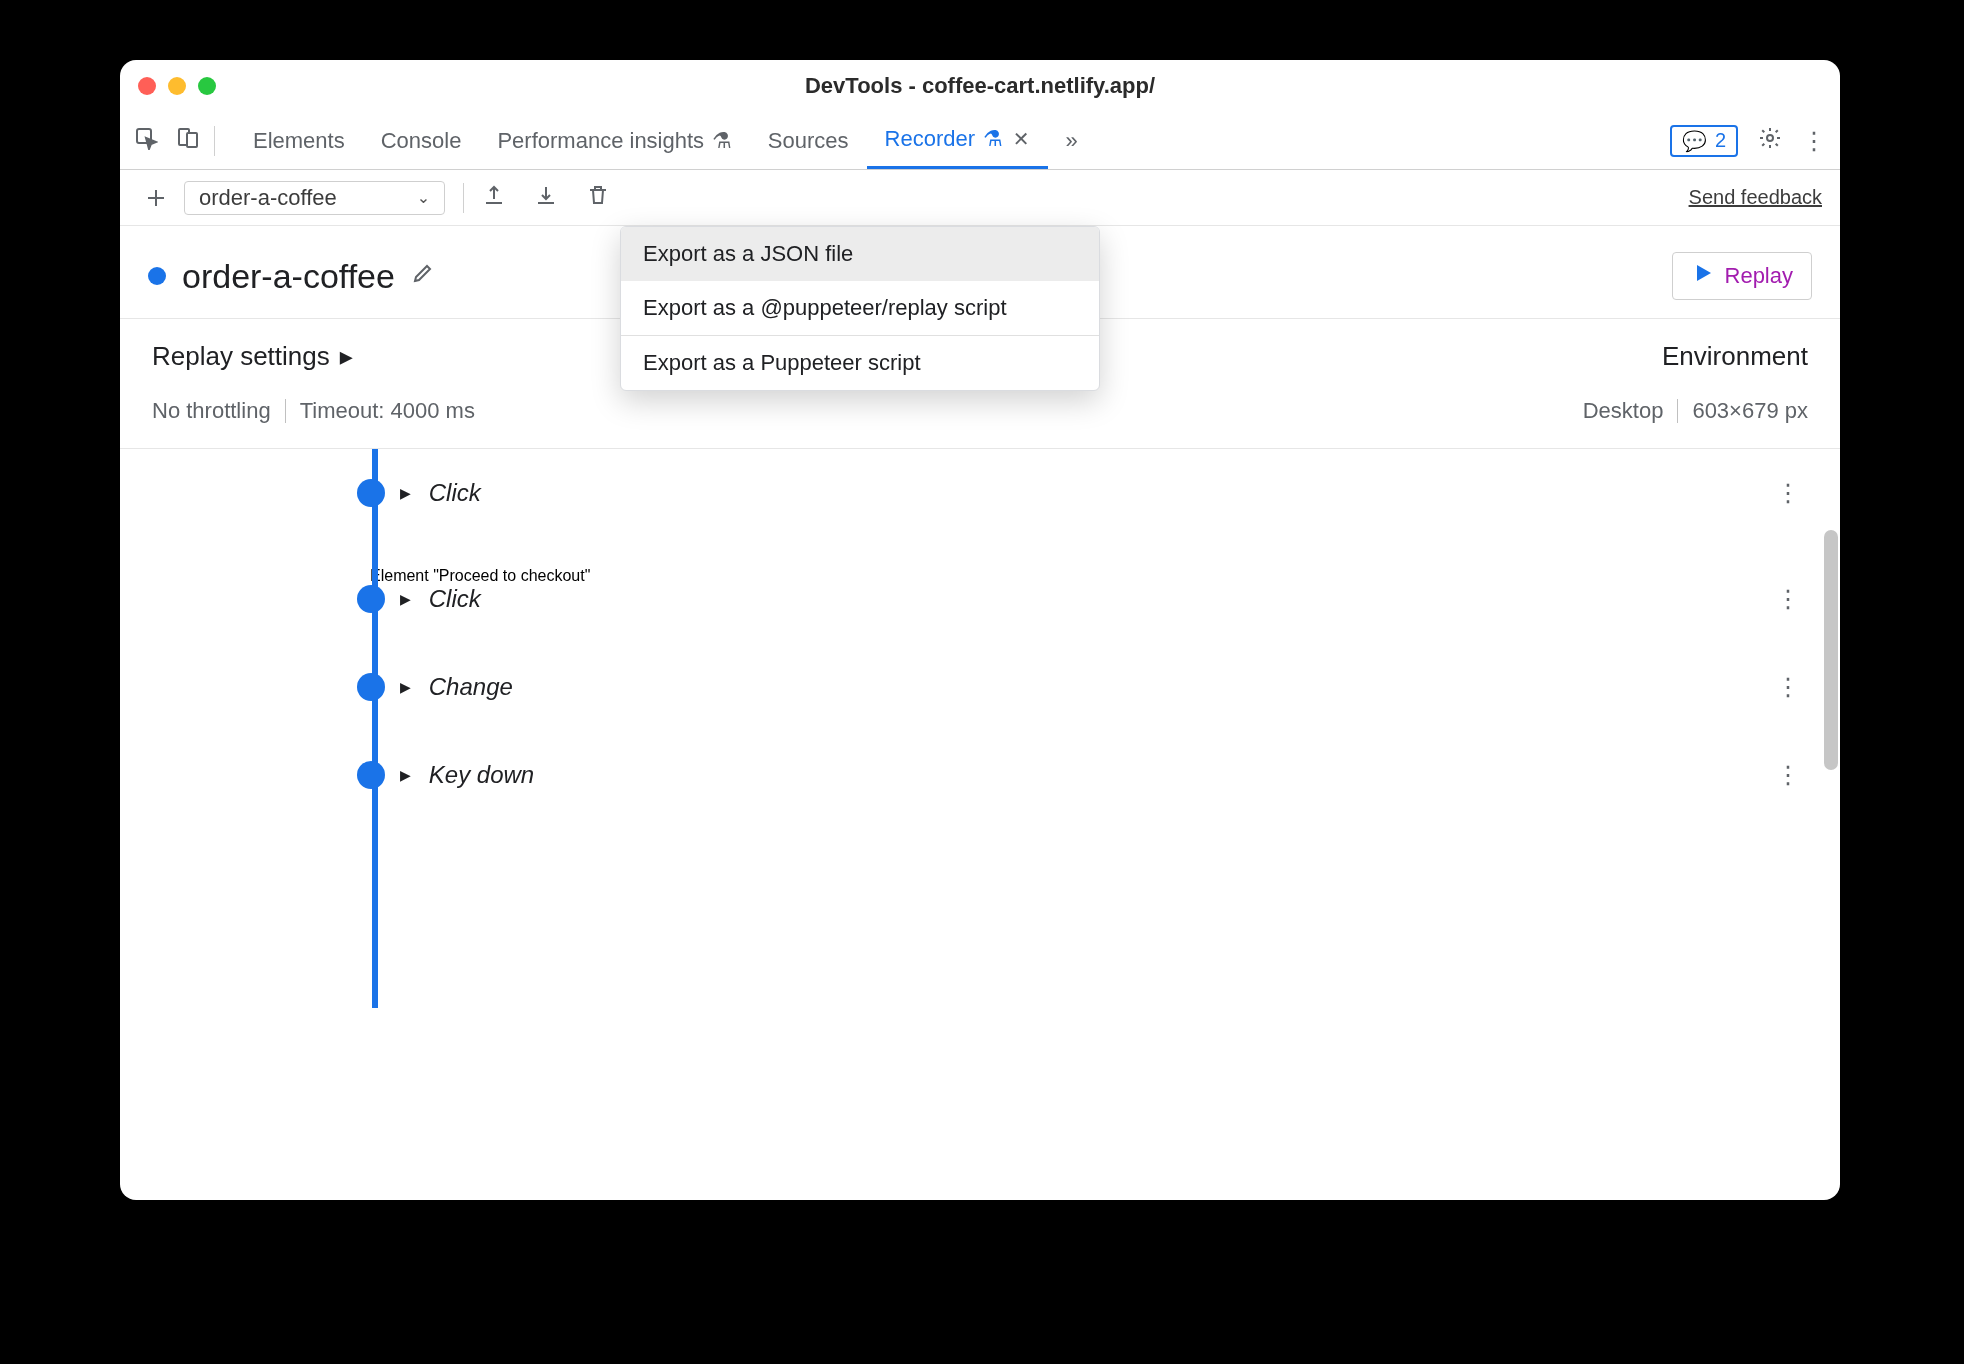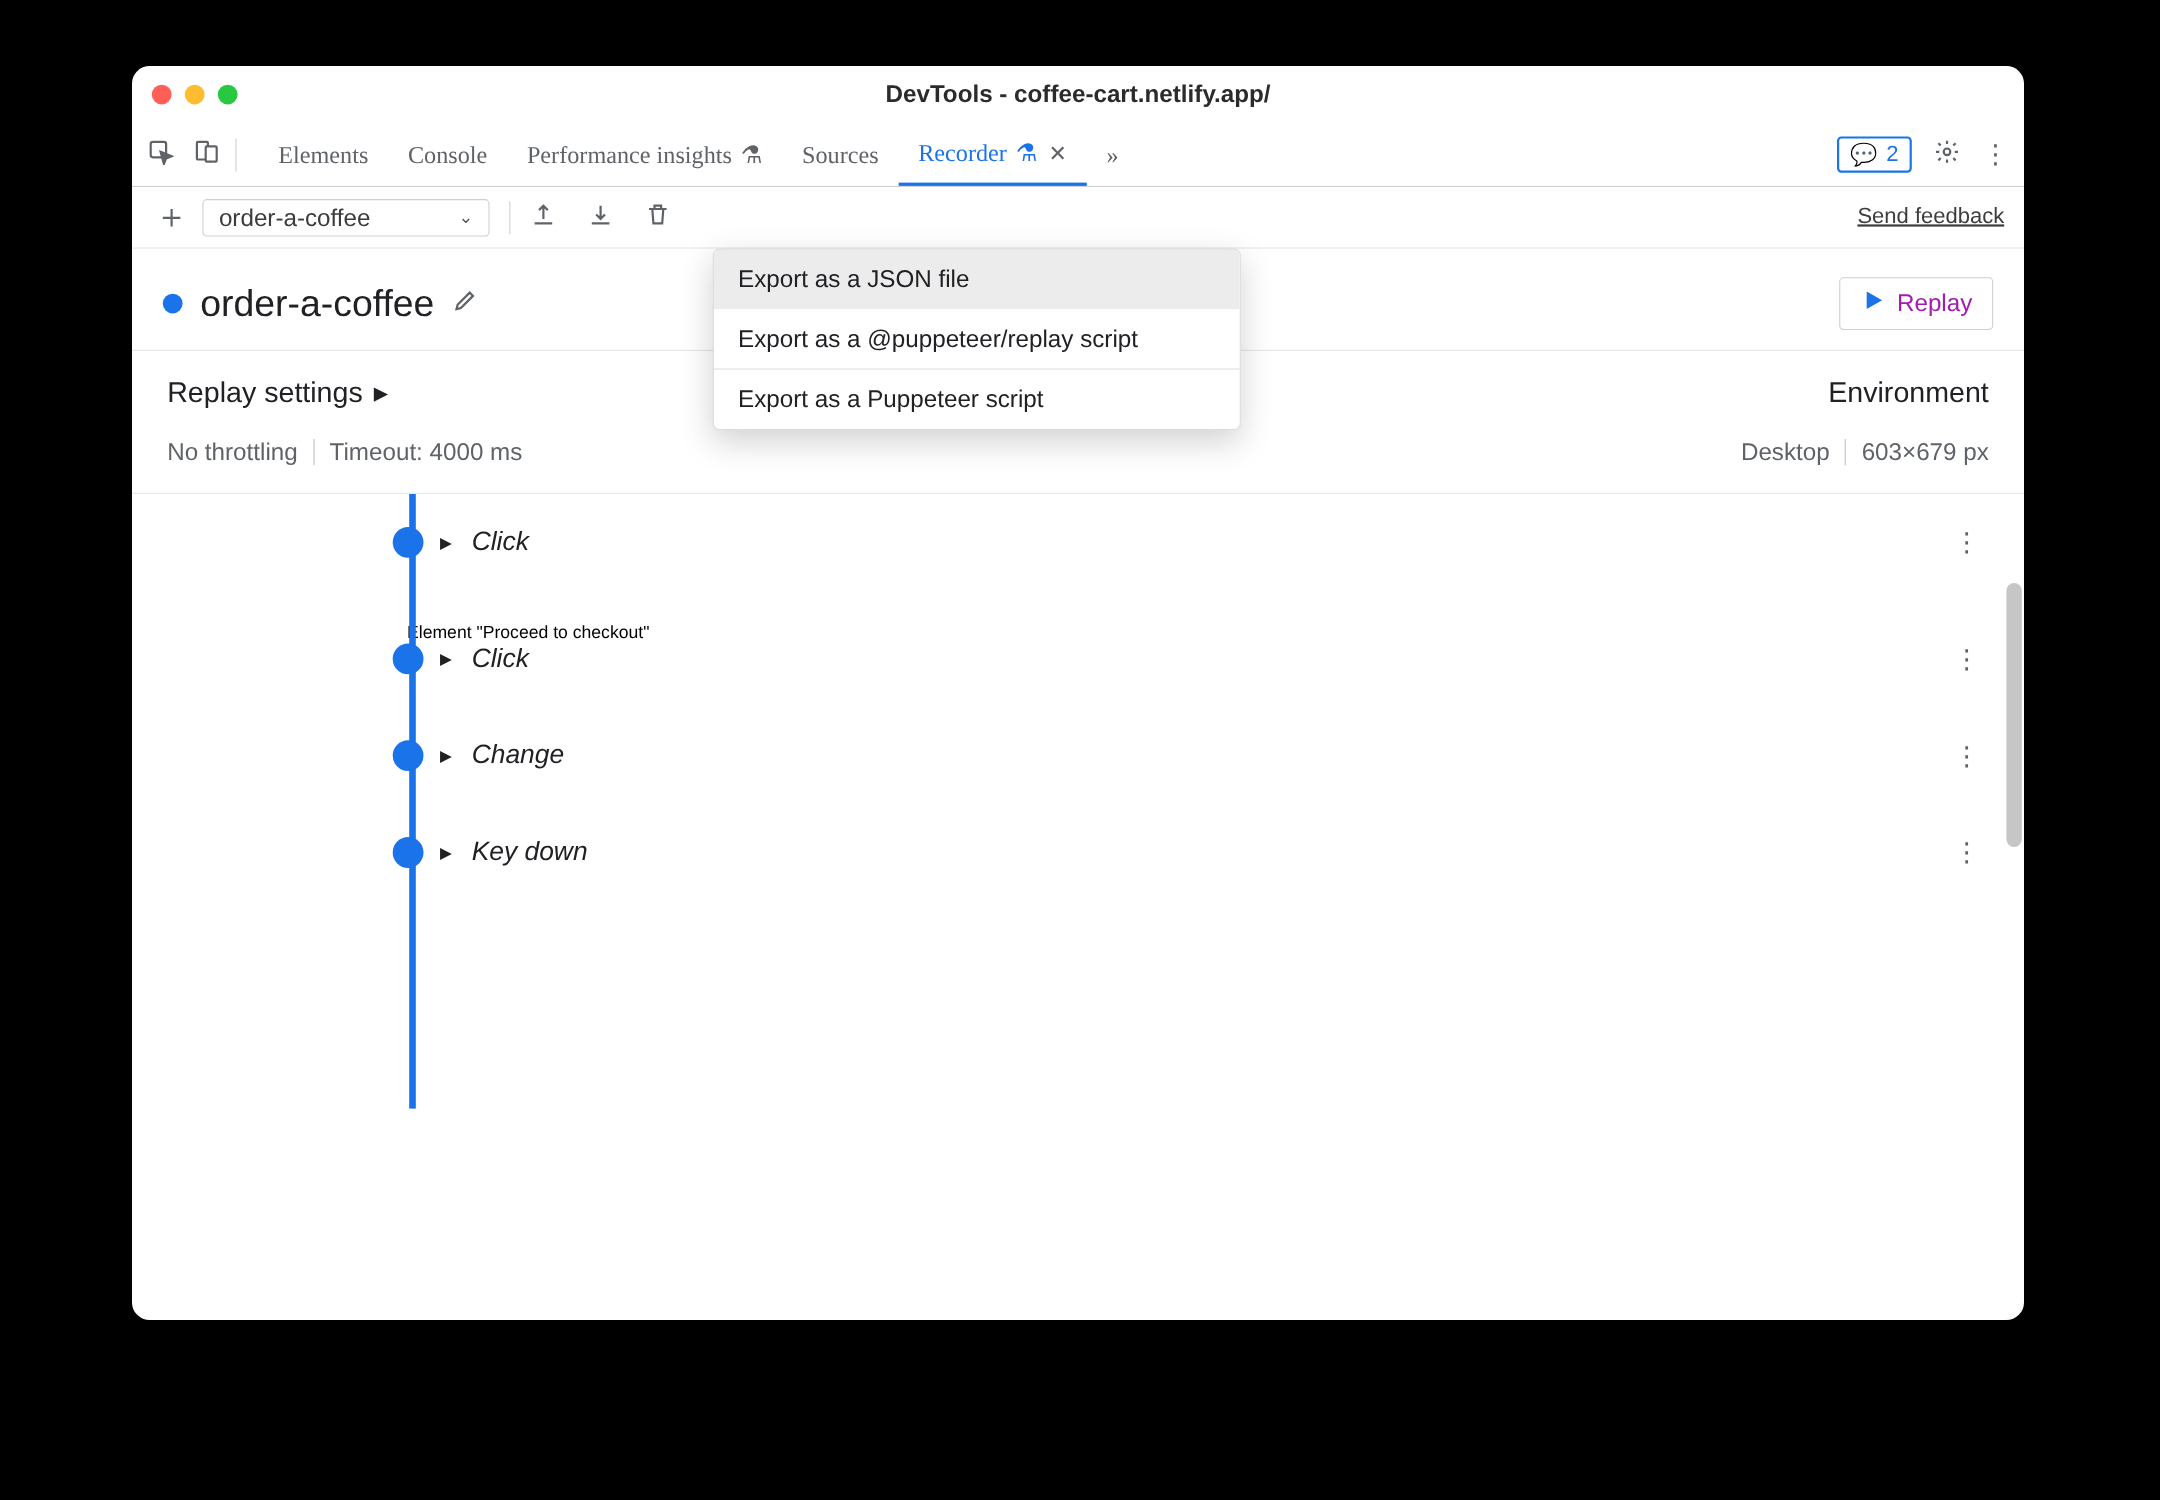--- a/index.html
+++ b/index.html
@@ -10,21 +10,21 @@
   overflow: hidden; display: flex; flex-direction: column;
 }
 .titlebar { height: 52px; display: flex; align-items: center; padding: 0 18px; position: relative; }
 .traffic { display: flex; gap: 12px; }
 .dot { width: 18px; height: 18px; border-radius: 50%; }
 .dot.red { background: #ff5f57; } .dot.yellow { background: #febc2e; } .dot.green { background: #28c840; }
 .window-title { position: absolute; left: 50%; transform: translateX(-50%); font-weight: 600; font-size: 22px; color: #2b2b2b; }
 
 .tabbar { height: 58px; border-bottom: 1px solid #d0d0d0; display: flex; align-items: center; padding: 0 14px; font-size: 22px; color: #5f6368; }
 .tabbar .lead-icons { display: flex; align-items: center; gap: 18px; padding-right: 14px; border-right: 1px solid #d0d0d0; margin-right: 20px; }
-.tabbar .tab { padding: 0 18px; height: 100%; display: flex; align-items: center; gap: 8px; cursor: default; white-space: nowrap; font-family: Liberation Serif, serif; }
+.tabbar .tab { padding: 0 18px; height: 100%; display: flex; align-items: center; gap: 8px; cursor: default; white-space: nowrap; }
 .tabbar .tab.active { color: #1a73e8; border-bottom: 3px solid #1a73e8; }
 .tabbar .spacer { flex: 1; }
 .tabbar .tail-icons { display: flex; align-items: center; gap: 20px; }
 .chip { border: 2px solid #1a73e8; border-radius: 4px; color: #1a73e8; font-size: 20px; padding: 2px 10px; display: flex; align-items: center; gap: 8px; }
 .close-x { font-size: 20px; color: #5f6368; margin-left: 2px; }
 
 .toolbar { height: 56px; border-bottom: 1px solid #e6e6e6; display: flex; align-items: center; padding: 0 18px; font-size: 22px; color: #3c3c3c; }
 .toolbar .plus { width: 36px; display:flex; justify-content:center; }
 .toolbar .rec-select { border: 1px solid #cfcfcf; border-radius: 4px; height: 34px; display: flex; align-items: center; padding: 0 14px; gap: 80px; margin-left: 10px; }
 .toolbar .rec-select .chev { font-size: 16px; color: #555; }
@@ -34,21 +34,21 @@
 .headerrow { padding: 26px 28px 18px 28px; display: flex; align-items: center; gap: 16px; border-bottom: 1px solid #e6e6e6; position: relative; }
 .headerrow .blue-dot { width: 18px; height: 18px; border-radius: 50%; background: #1a73e8; }
 .headerrow .title { font-size: 34px; color: #202124; font-weight: 400; }
 .headerrow .edit { color: #5f6368; font-size: 26px; }
 .headerrow .sp { flex: 1; }
 .replay-btn { border: 1px solid #cfcfcf; border-radius: 4px; color: #a21caf; font-size: 22px; padding: 8px 18px; display: flex; align-items: center; gap: 10px; }
 .perf-btn { background: #1a73e8; color: #fff; border-radius: 4px; font-size: 22px; display: flex; align-items: center; }
 .perf-btn .main { padding: 10px 18px; display: flex; align-items: center; gap: 10px; }
 .perf-btn .drop { padding: 10px 14px; border-left: 1px solid rgba(255,255,255,0.4); }
 
-.export-menu { position: absolute; top: 0px; left: 500px; width: 480px; background: #fff; border: 1px solid #dadce0; border-radius: 6px; box-shadow: 0 10px 30px rgba(0,0,0,0.18); overflow: hidden; z-index: 10; margin-left: 28px; }
+.export-menu { position: absolute; top: 0px; left: 500px; width: 480px; background: #fff; border: 1px solid #dadce0; border-radius: 6px; box-shadow: 0 10px 30px rgba(0,0,0,0.18); overflow: hidden; z-index: 10; }
 .export-menu .item { padding: 14px 22px; font-size: 22px; color: #202124; }
 .export-menu .item.sel { background: #ececec; }
 .export-menu hr { border: none; border-top: 1px solid #e0e0e0; }
 
 .settingsrow { padding: 22px 32px 18px 32px; display: flex; align-items: center; gap: 40px; font-size: 22px; color: #202124; }
 .settingsrow .replay-settings { font-size: 26px; display: flex; align-items: center; gap: 10px; }
 .settingsrow .envlabel { font-size: 26px; }
 .settingsrow .sp { flex: 1; }
 .subrow { padding: 8px 32px 24px 32px; display: flex; align-items: center; font-size: 22px; color: #5f6368; }
 .subrow .sep { border-left: 1px solid #c0c0c0; height: 24px; margin: 0 14px; }

